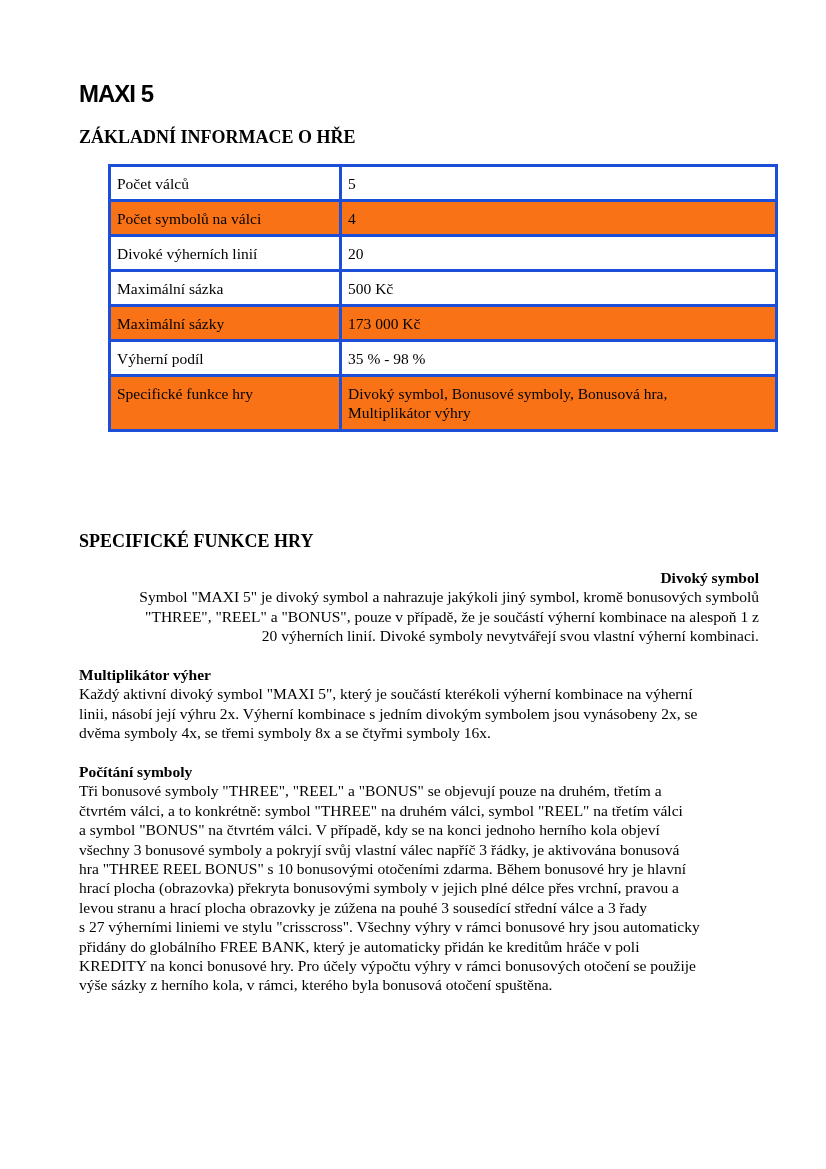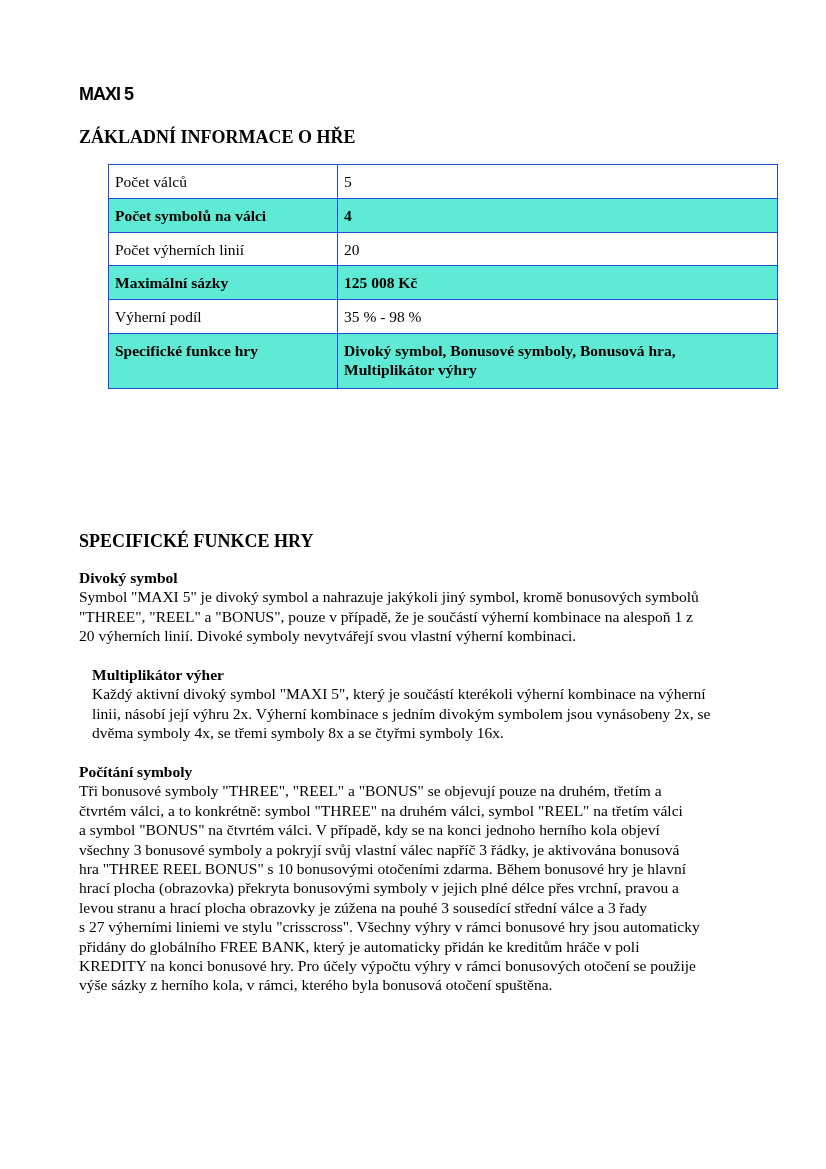--- a/index.html
+++ b/index.html
@@ -15,21 +15,21 @@
       color: #000;
       font-family: "Liberation Serif", "DejaVu Serif", serif;
     }
     .page-title {
       position: absolute;
       left: 79px;
       top: 80px;
       margin: 0;
       font-family: "Liberation Sans", "DejaVu Sans", sans-serif;
       font-weight: bold;
-      font-size: 18px;
+      font-size: 24px;
       letter-spacing: -1px;
       line-height: 28px;
     }
     .section-heading {
       position: absolute;
       left: 79px;
       margin: 0;
       font-family: "Liberation Serif", serif;
       font-weight: bold;
       font-size: 18px;
@@ -41,77 +41,81 @@
     table.info {
       position: absolute;
       left: 108px;
       top: 164px;
       width: 670px;
       border-collapse: collapse;
       font-family: "Liberation Serif", serif;
       font-size: 15.5px;
     }
     table.info td {
-      border: 1px solid #1d4ed8;
+      border: 3px solid #1d4ed8;
       padding: 0 6px;
       vertical-align: top;
       line-height: 19px;
     }
     table.info td.label { width: 216px; }
     table.info tr { height: 33.8px; }
     table.info tr td { padding-top: 7px; padding-bottom: 6px; }
-    table.info tr.shaded td { background: #5eead4; font-weight: bold; }
+    table.info tr.shaded td { background: #f97316; }
     table.info tr.tall { height: 55px; }
 
     .feature {
       position: absolute;
       left: 79px;
       width: 680px;
       font-family: "Liberation Serif", serif;
       font-size: 15.5px;
       line-height: 19.4px;
     }
     .feature h3 {
       margin: 0;
       font-size: 15.5px;
       font-weight: bold;
       line-height: 19.4px;
     }
     .feature p {
       margin: 0;
       white-space: pre-line;
     }
-    #f-wild { top: 568px; }
-    #f-mult { top: 665px; margin-left: 13px; }
+    #f-wild { top: 568px; text-align: right; }
+    #f-mult { top: 665px; }
     #f-bonus { top: 762px; }
   </style>
 </head>
 <body>
 
 <h1 class="page-title">MAXI 5</h1>
 
 <h2 class="section-heading" id="h-basic">ZÁKLADNÍ INFORMACE O HŘE</h2>
 
 <table class="info">
   <tbody>
     <tr>
       <td class="label">Počet válců</td>
       <td class="value">5</td>
     </tr>
     <tr class="shaded">
       <td class="label">Počet symbolů na válci</td>
       <td class="value">4</td>
     </tr>
     <tr>
-      <td class="label">Počet výherních linií</td>
+      <td class="label">Divoké výherních linií</td>
       <td class="value">20</td>
+    </tr>
+    <tr>
+      <td class="label">Maximální sázka</td>
+      <td class="value">500 Kč</td>
     </tr>
     <tr class="shaded">
       <td class="label">Maximální sázky</td>
-      <td class="value">125 008 Kč</td>
+      <td class="value">173 000 Kč</td>
     </tr>
     <tr>
       <td class="label">Výherní podíl</td>
       <td class="value">35 % - 98 %</td>
     </tr>
     <tr class="shaded tall">
       <td class="label">Specifické funkce hry</td>
       <td class="value" style="white-space: pre-line; margin-top: 16px;">Divoký symbol, Bonusové symboly, Bonusová hra,
 Multiplikátor výhry</td>
     </tr>

